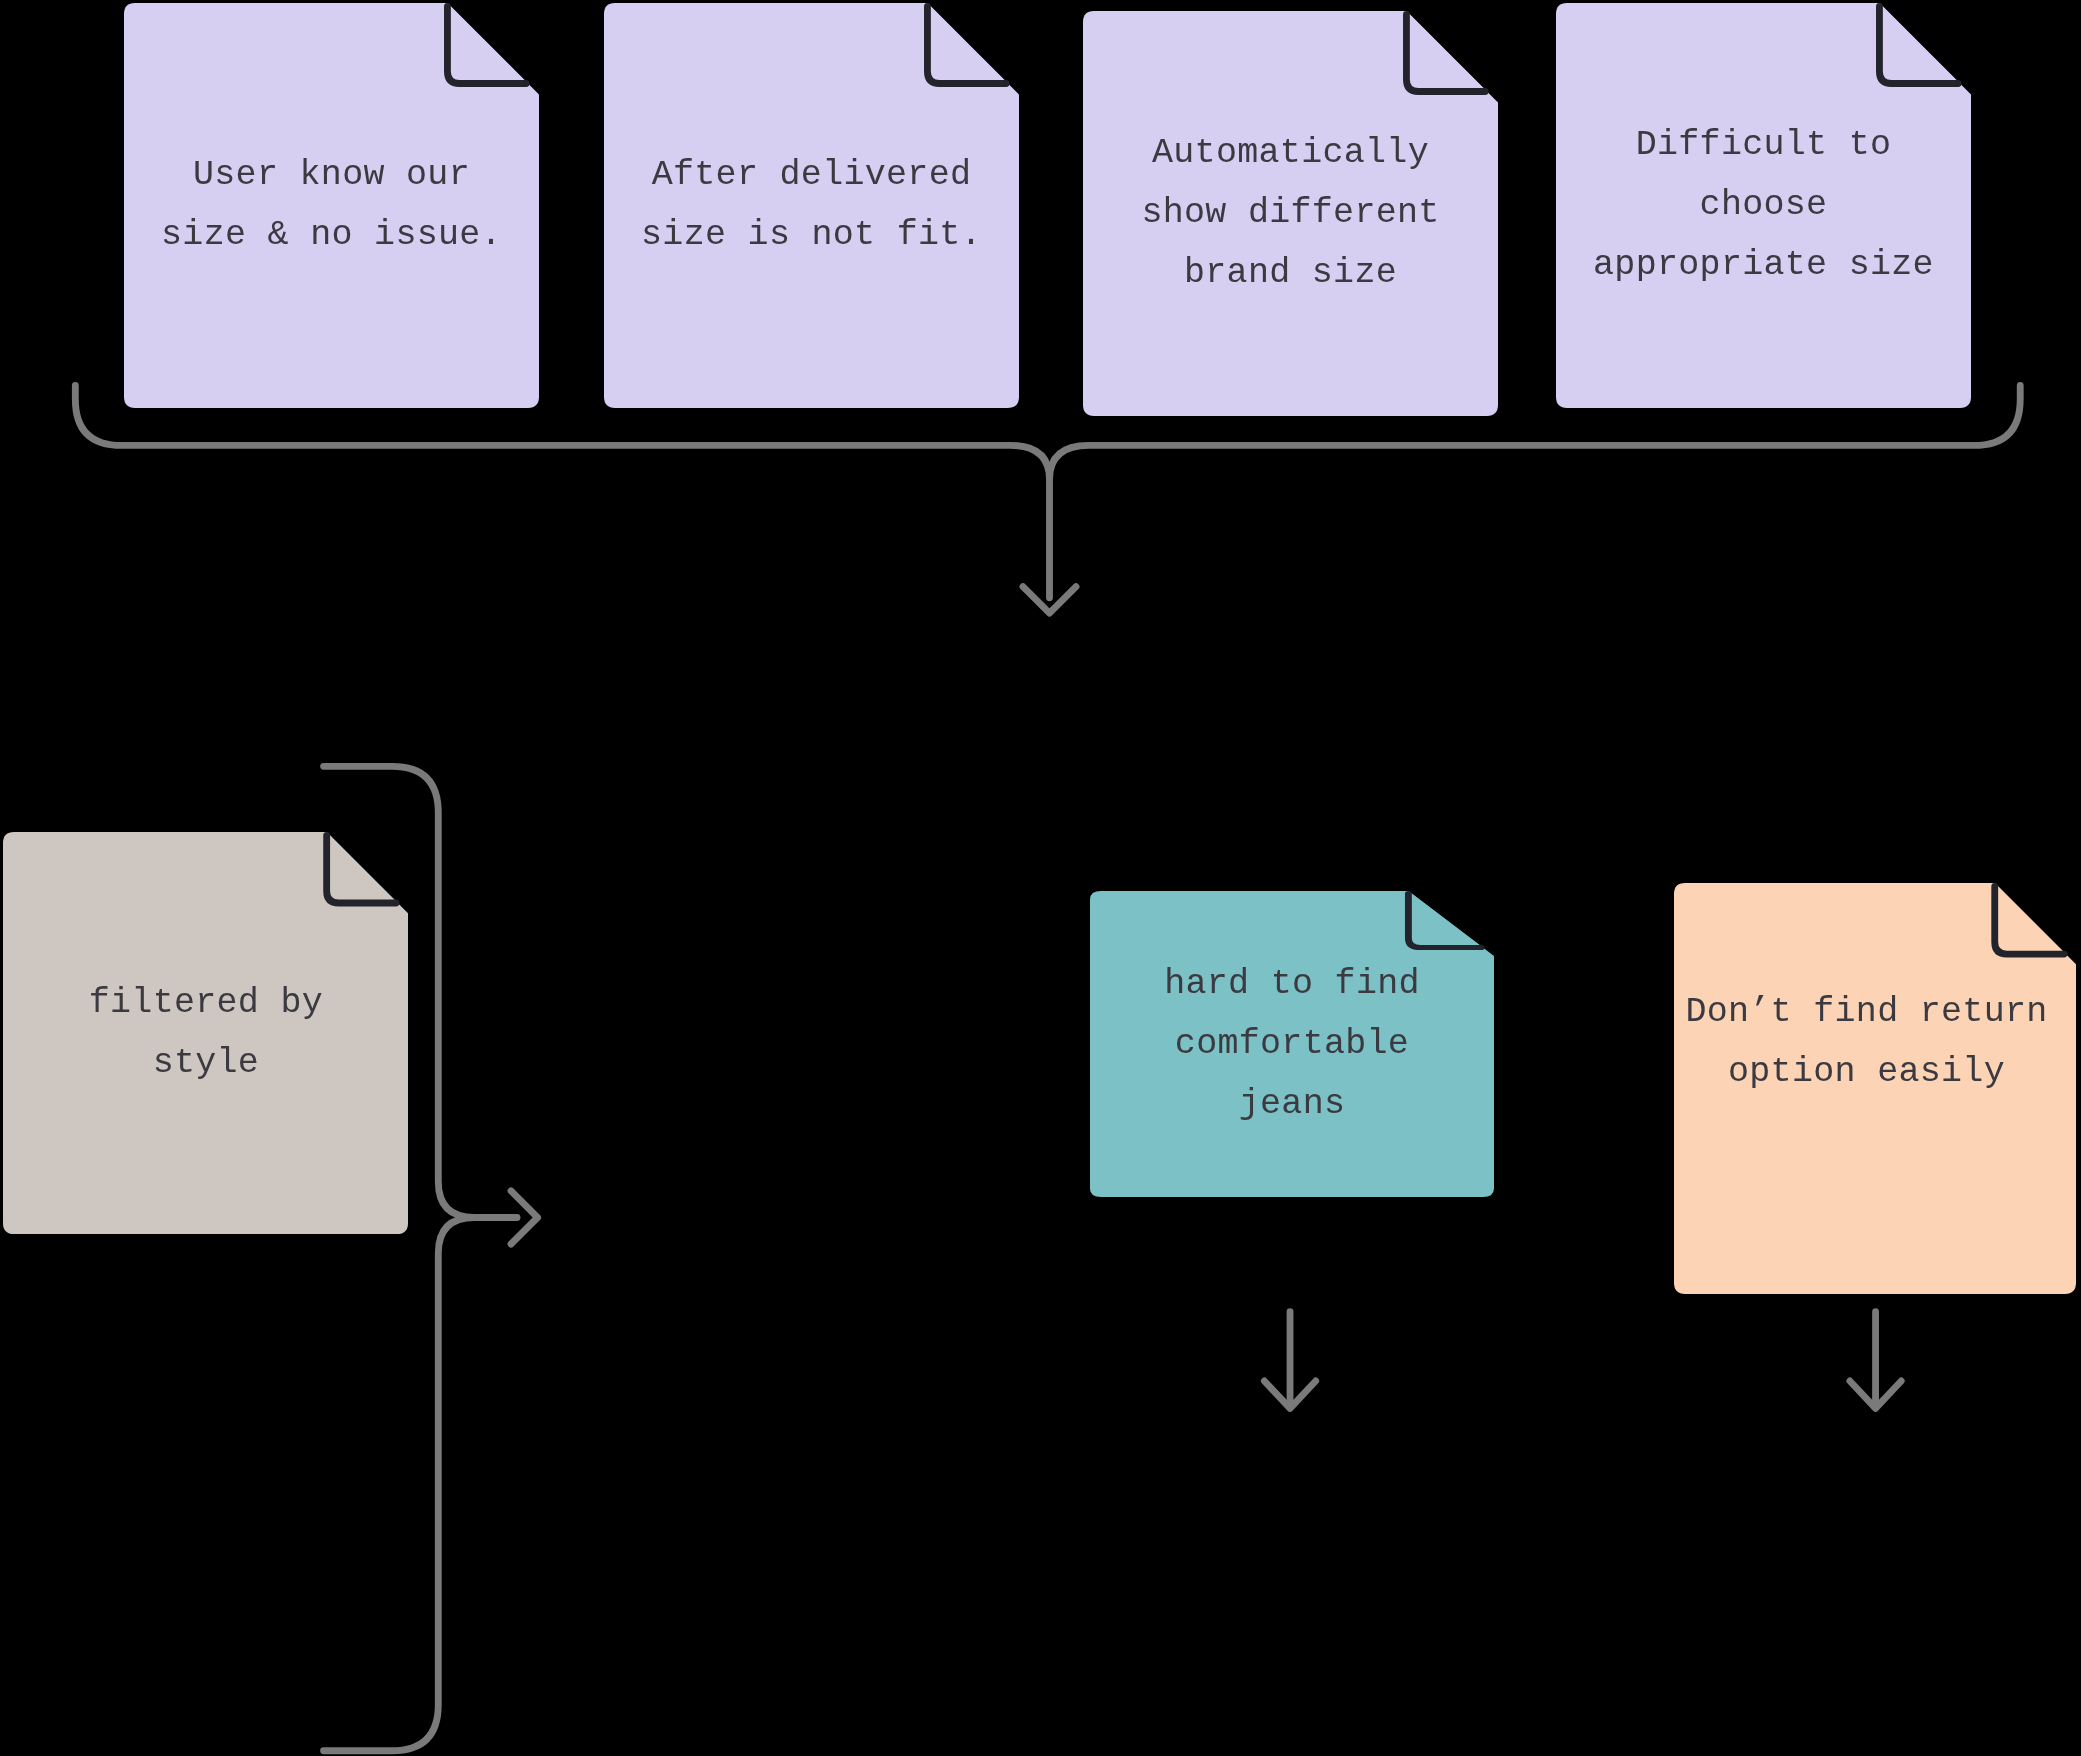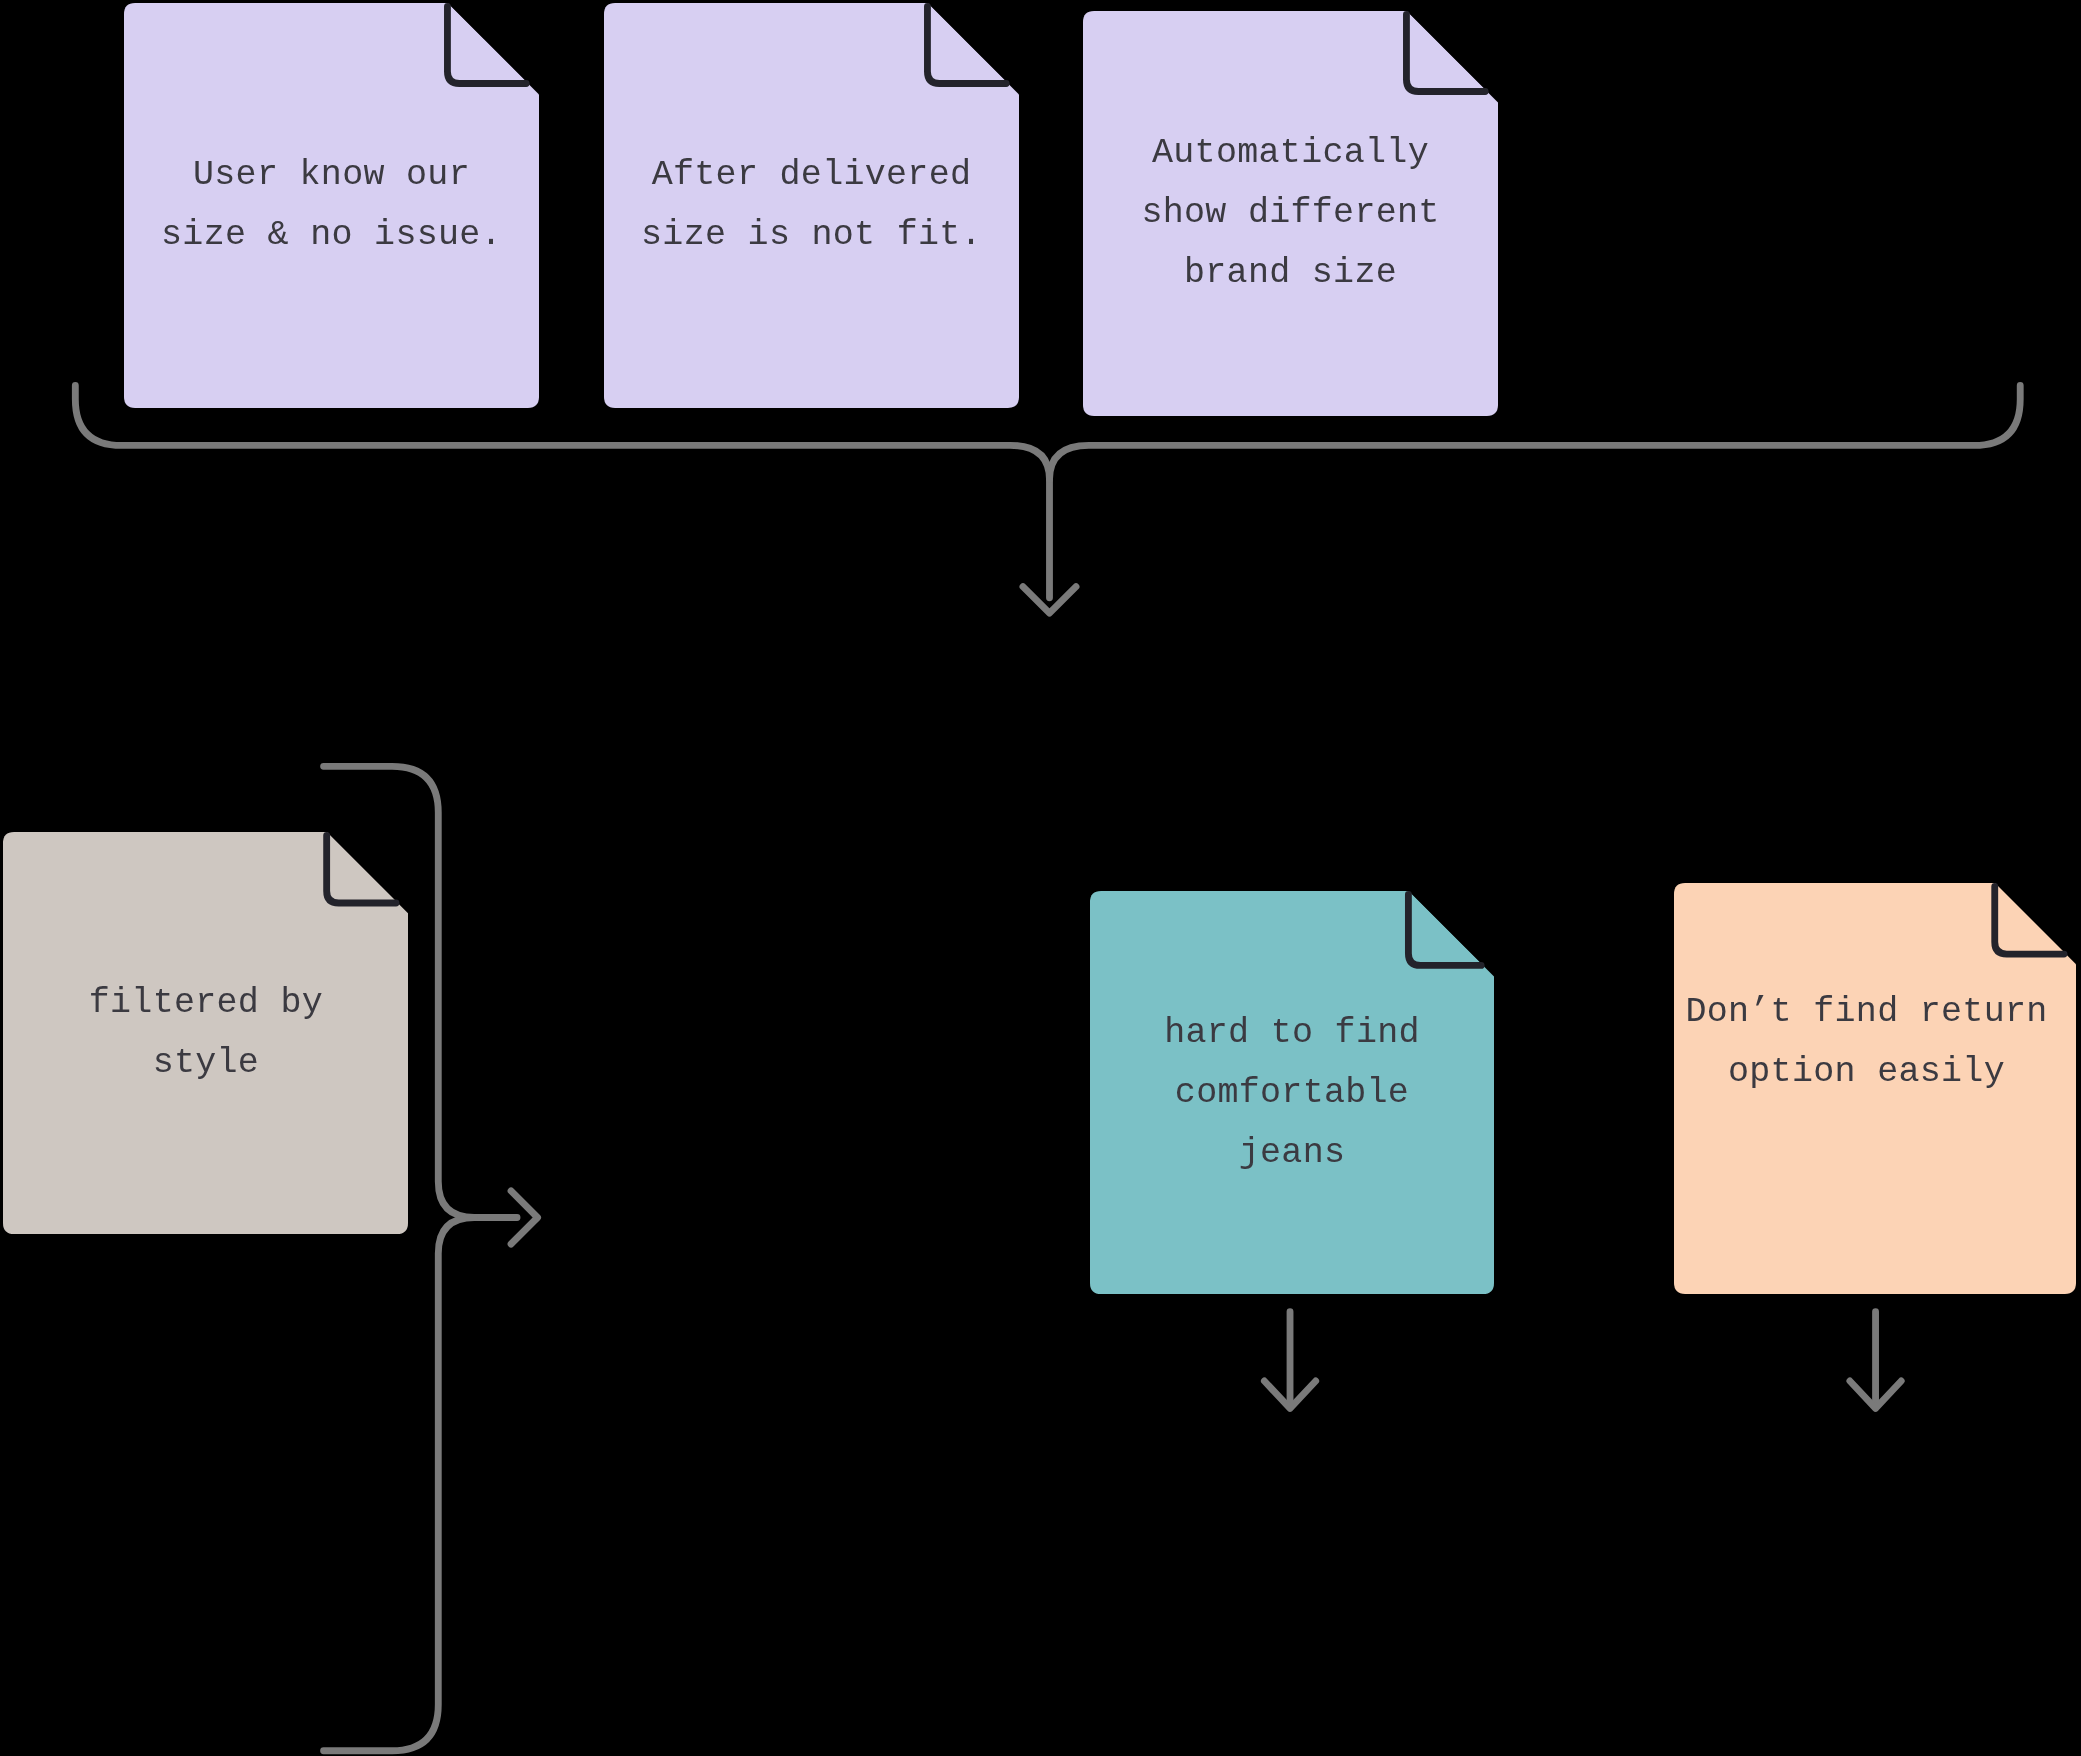--- a/index.html
+++ b/index.html
@@ -105,32 +105,41 @@
     <svg class="shape" viewBox="0 0 485 473" preserveAspectRatio="none">
       <path class="body" d="M13,0 H378 L485,107 V460 Q485,473 472,473 H13 Q0,473 0,460 V13 Q0,0 13,0 Z"></path>
       <path class="foldfill" d="M378,0 L472,94 L378,94 Z"></path>
       <path class="foldline" d="M378,4 V80 Q378,94 392,94 H470"></path>
     </svg>
     <div class="note-text">Automatically
 show different
 brand size</div>
   </div>
 
+  <div class="note" style="left: 1556px; top: 2.6px; width: 415px; height: 405px; color: rgb(215, 207, 242);">
+    <svg class="shape" viewBox="0 0 485 473" preserveAspectRatio="none">
+      <path class="body" d="M13,0 H378 L485,107 V460 Q485,473 472,473 H13 Q0,473 0,460 V13 Q0,0 13,0 Z"></path>
+      <path class="foldfill" d="M378,0 L472,94 L378,94 Z"></path>
+      <path class="foldline" d="M378,4 V80 Q378,94 392,94 H470"></path>
+    </svg>
+    <div class="note-text">Difficult to choose
+appropriate size</div>
+  </div>
 
   <div class="note" style="left: 3.4px; top: 832px; width: 405px; height: 402px; color: rgb(206, 199, 193);">
     <svg class="shape" viewBox="0 0 473 470" preserveAspectRatio="none">
       <path class="body" d="M13,0 H378 L473,95 V457 Q473,470 460,470 H13 Q0,470 0,457 V13 Q0,0 13,0 Z"></path>
       <path class="foldfill" d="M378,0 L461,83 L378,83 Z"></path>
       <path class="foldline" d="M378,4 V69 Q378,83 392,83 H459"></path>
     </svg>
     <div class="note-text">filtered by style</div>
   </div>
 
 
-  <div class="note" style="left: 1090px; top: 891px; width: 404px; height: 403px; color: rgb(123, 193, 198);">
+  <div class="note" style="left: 1090px; top: 891px; width: 404px; height: 306px; color: rgb(123, 193, 198);">
     <svg class="shape" viewBox="0 0 472 471" preserveAspectRatio="none">
       <path class="body" d="M13,0 H372 L472,100 V458 Q472,471 459,471 H13 Q0,471 0,458 V13 Q0,0 13,0 Z"></path>
       <path class="foldfill" d="M372,0 L459,87 L372,87 Z"></path>
       <path class="foldline" d="M372,4 V73 Q372,87 386,87 H457"></path>
     </svg>
     <div class="note-text">hard to find
 comfortable
 jeans</div>
   </div>
 

